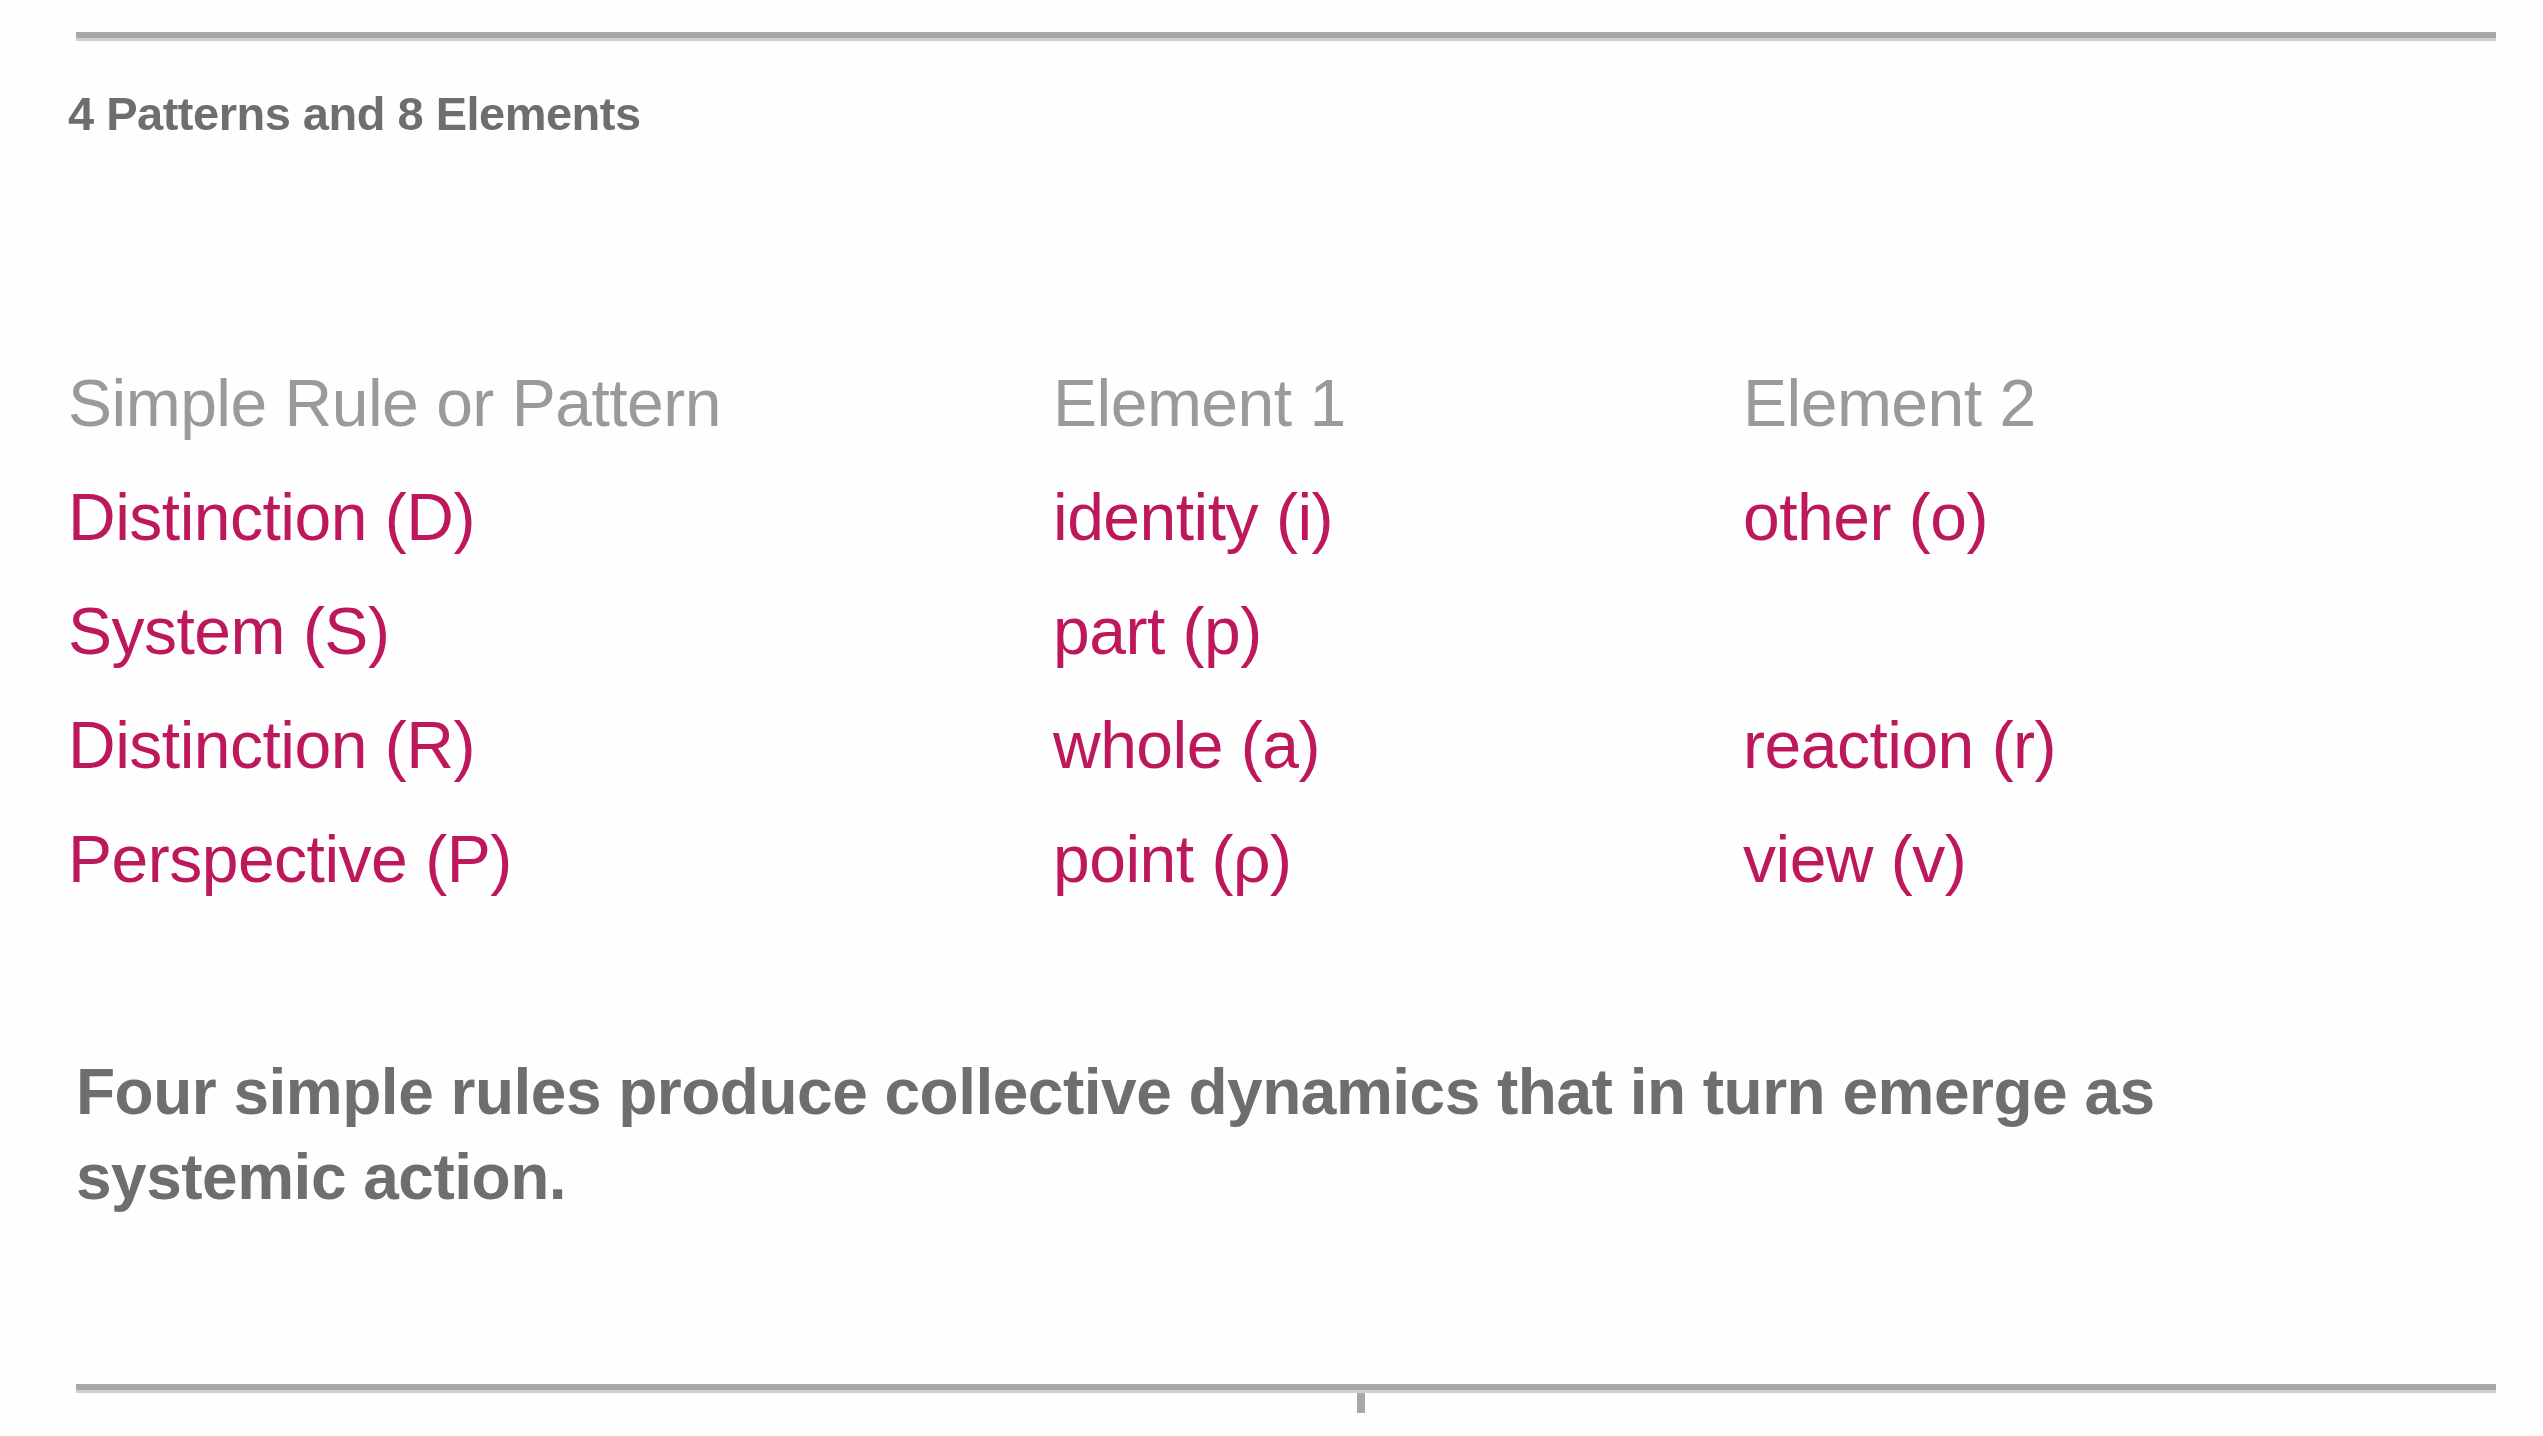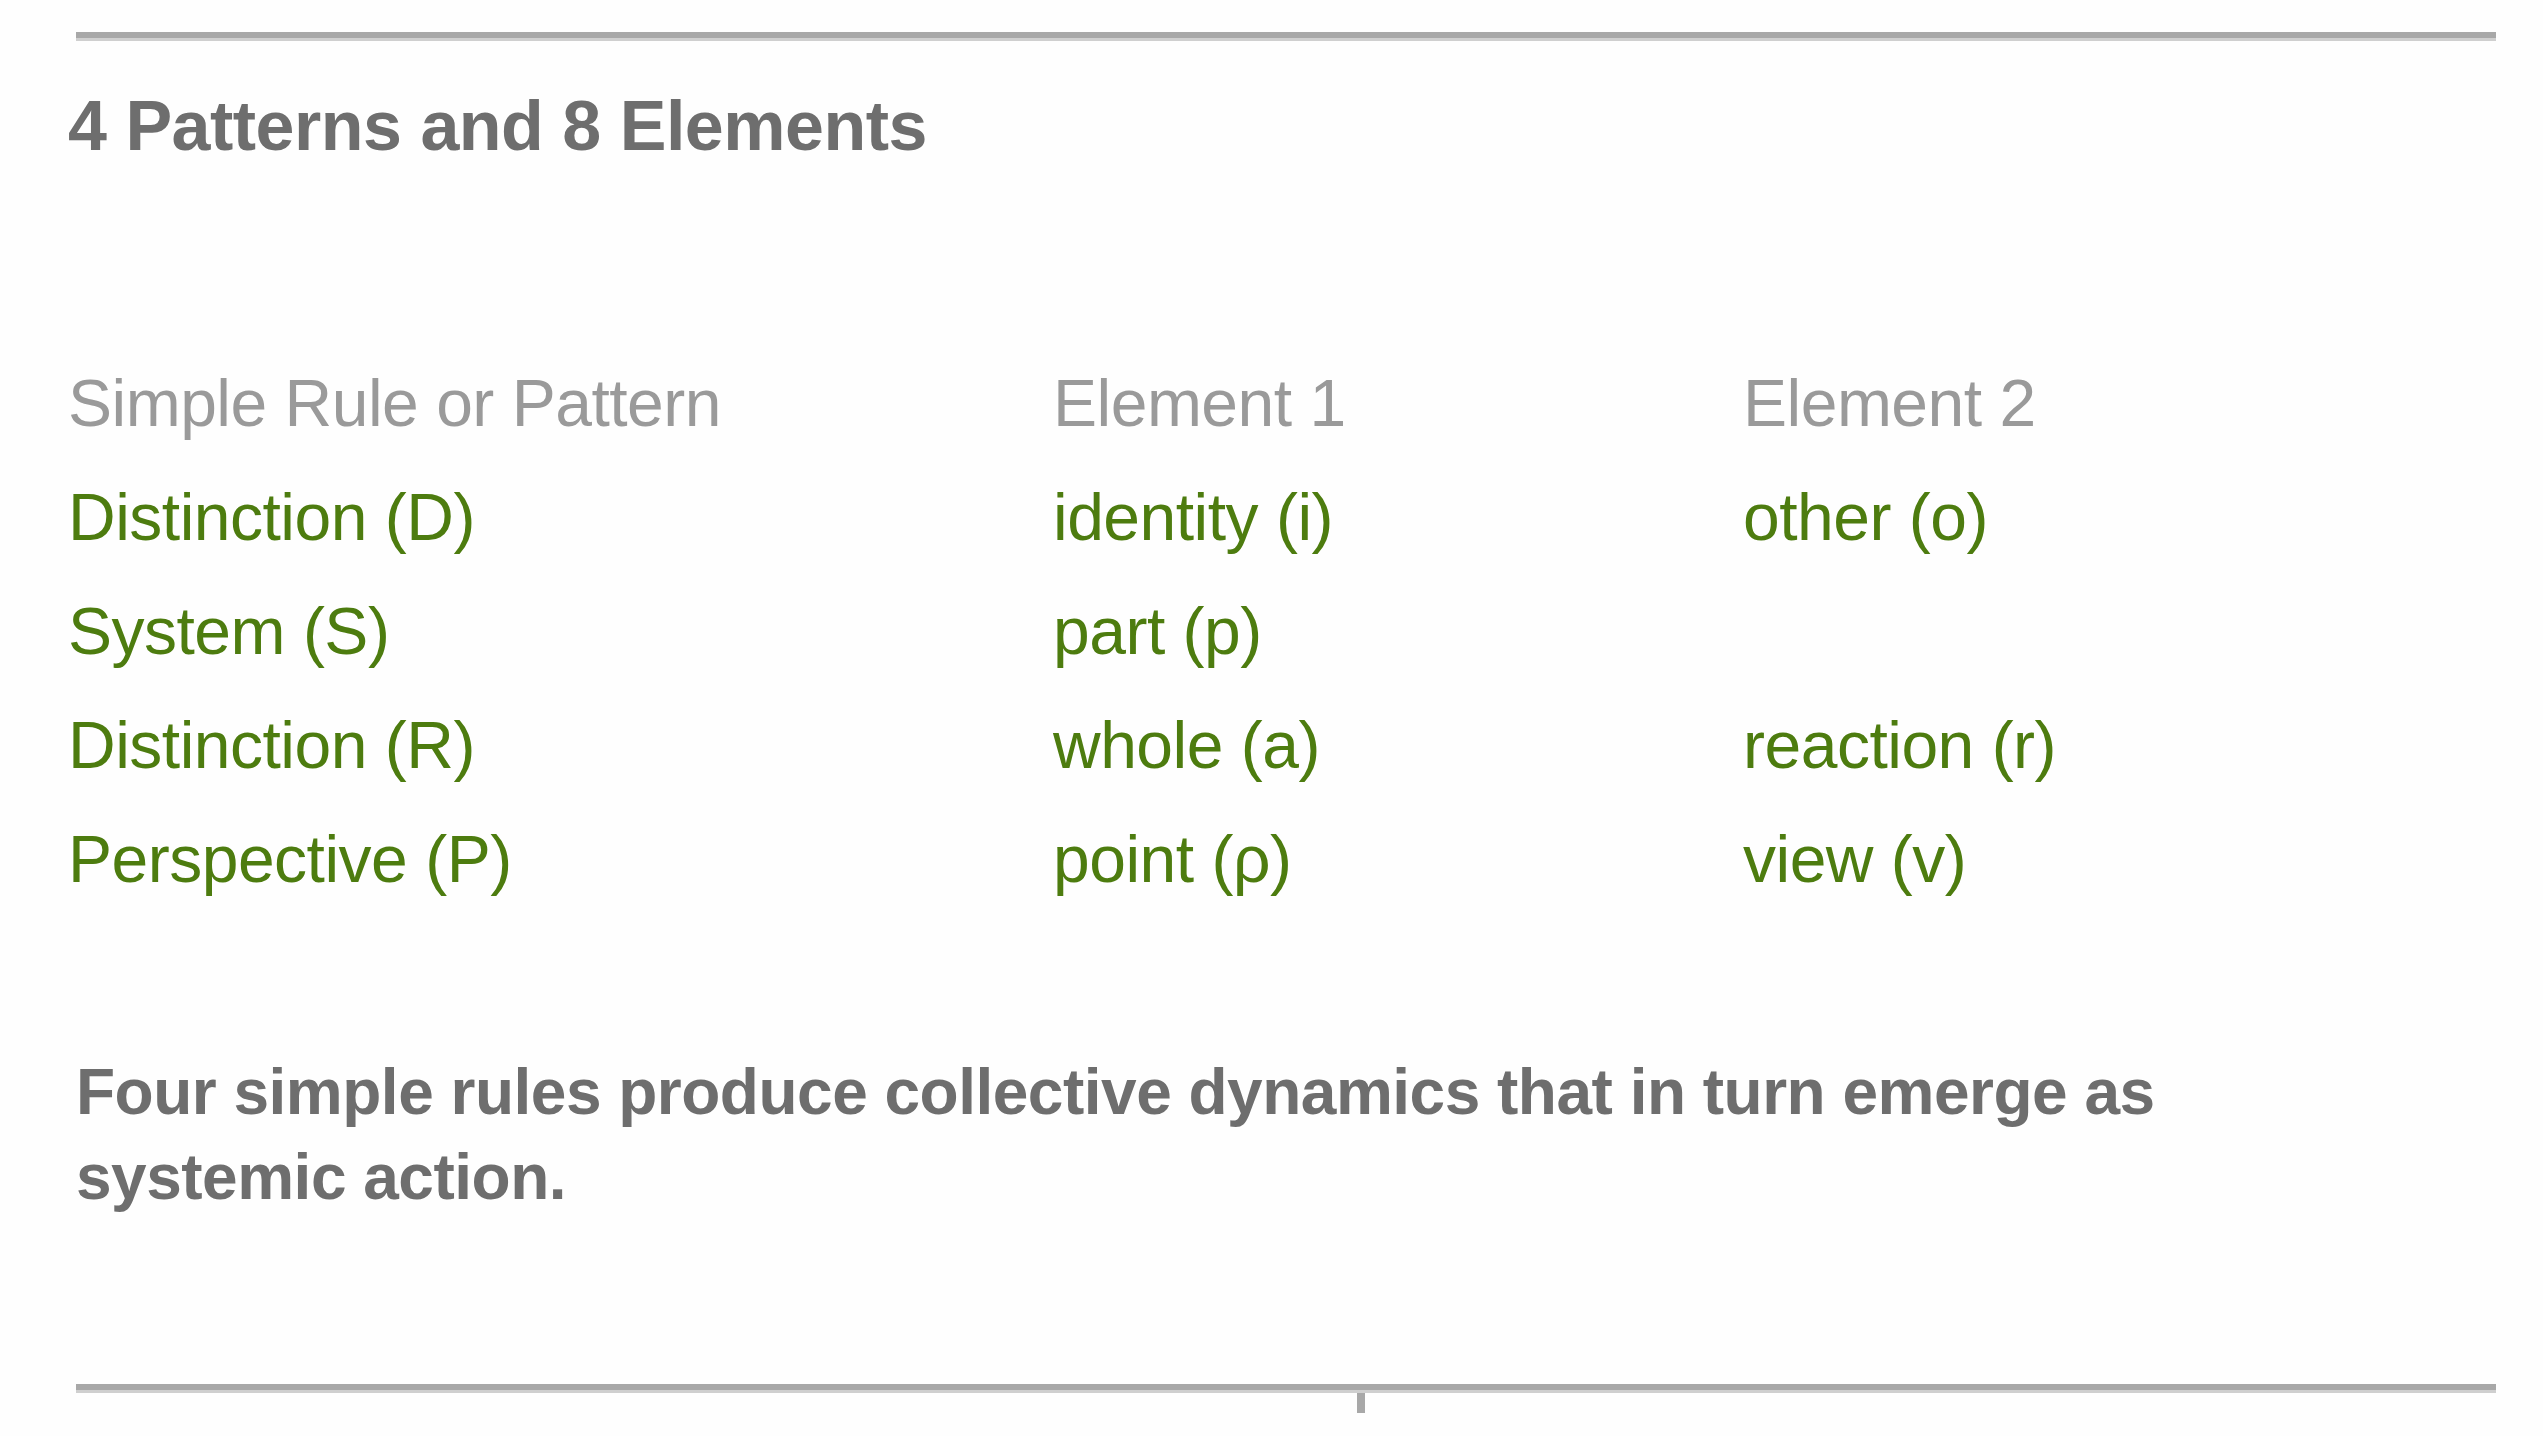--- a/index.html
+++ b/index.html
@@ -50,21 +50,21 @@
     width: 8px;
     height: 20px;
     background: #a8a8a8;
   }
 
   
   #title {
     position: absolute;
     left: 68px;
     top: 86px;
-    font-size: 70px;
+    font-size: 47px;
     font-weight: bold;
     color: #6e6e6e;
     letter-spacing: -0.5px;
     white-space: nowrap;
   }
 
   
   #table {
     position: absolute;
     left: 68px;
@@ -88,21 +88,21 @@
 
   .col-1 { width: 985px; flex: 0 0 985px; }
   .col-2 { width: 690px; flex: 0 0 690px; }
   .col-3 { width: 700px; flex: 0 0 700px; }
 
   .header-row .cell {
     color: #9a9a9a;
   }
 
   .data-row .cell {
-    color: #4d7c0f;
+    color: #be185d;
   }
 
   
   #caption {
     position: absolute;
     left: 76px;
     top: 1050px;
     width: 2380px;
     font-size: 64px;
     font-weight: bold;

